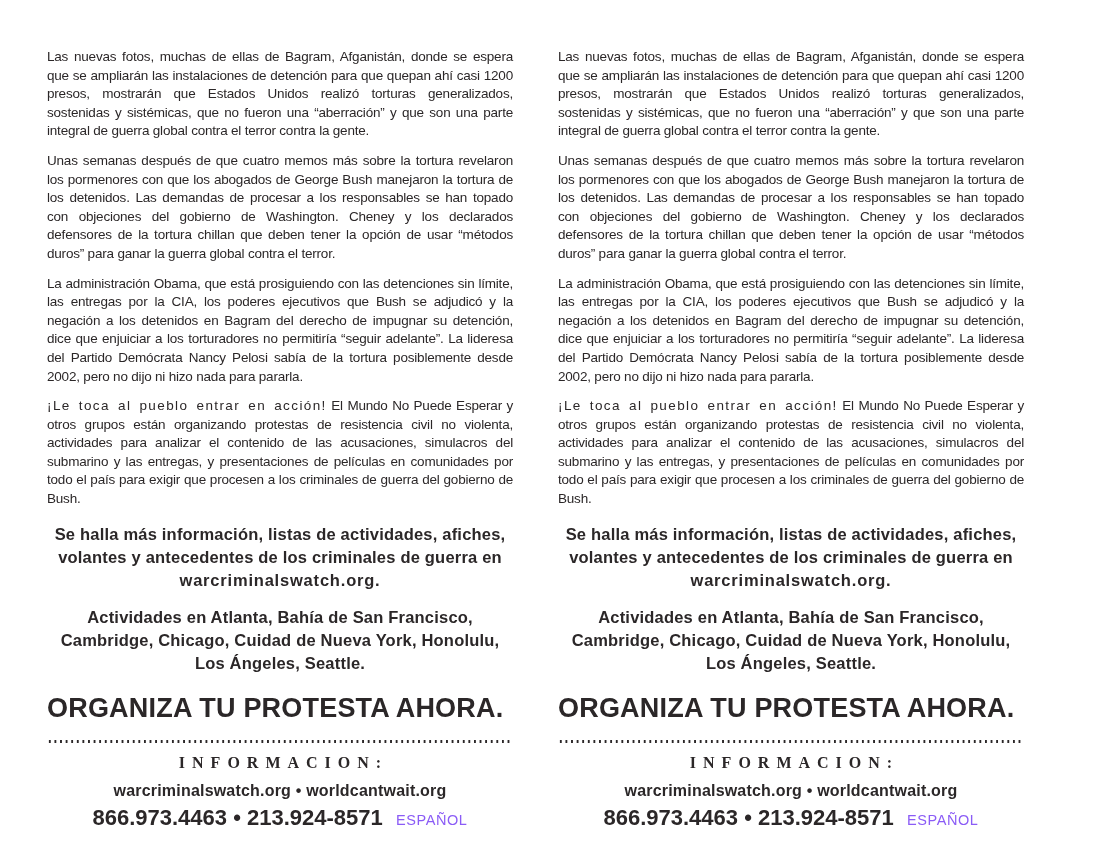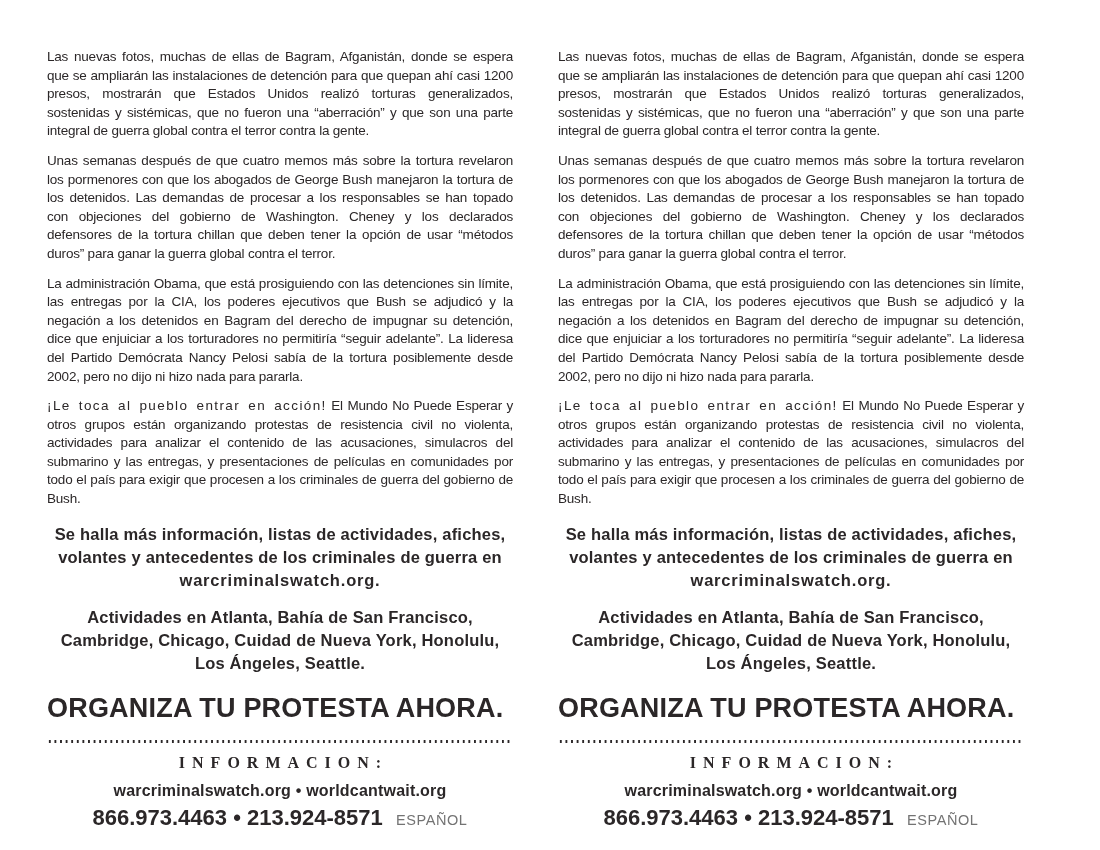--- a/index.html
+++ b/index.html
@@ -91,21 +91,21 @@
     font-weight: bold;
     font-size: 22px;
     line-height: 28px;
     text-align: center;
     white-space: nowrap;
   }
   .lang {
     font-weight: 400;
     font-size: 14.5px;
     letter-spacing: 0.6px;
-    color: #737373;
+    color: #8b5cf6;
     margin-left: 7px;
   }
 </style>
 </head>
 <body>
 
 <div class="page">
 
   <section class="col">
     <p class="body-p">Las nuevas fotos, muchas de ellas de Bagram, Afganistán, donde se espera que se ampliarán las instalaciones de detención para que quepan ahí casi 1200 presos, mostrarán que Estados Unidos realizó torturas generalizados, sostenidas y sistémicas, que no fueron una “aberración” y que son una parte integral de guerra global contra el terror contra la gente.</p>

